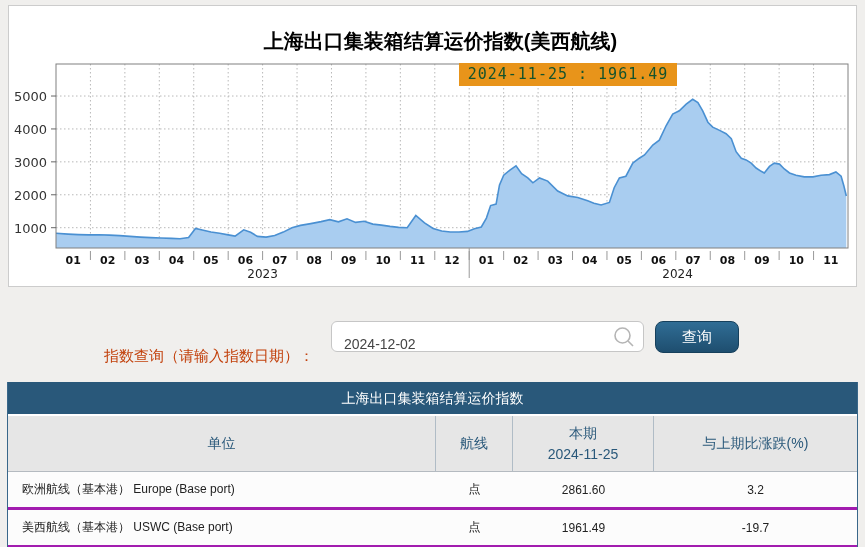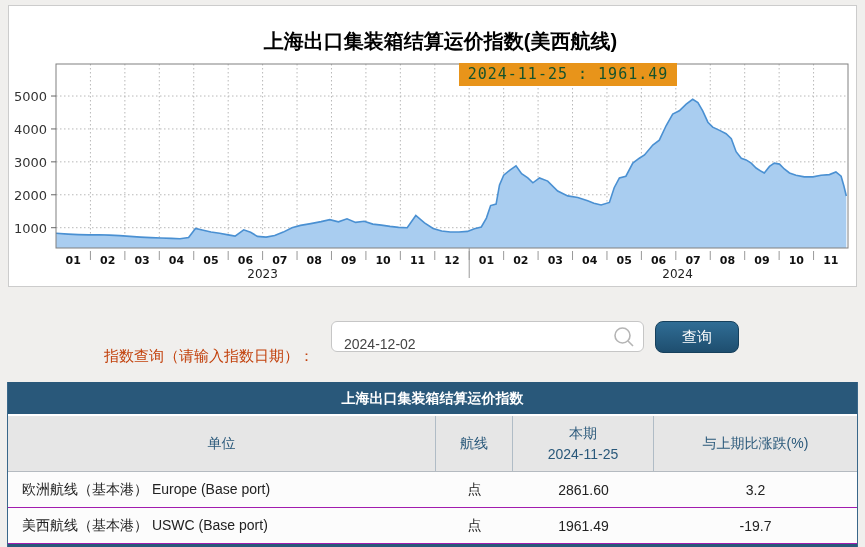--- a/index.html
+++ b/index.html
@@ -44,38 +44,38 @@
     color:#ffffff;font-size:15px;cursor:pointer;
     font-family:"Liberation Sans","DejaVu Sans",sans-serif;
   }
   
   .table-wrap{
     position:absolute;left:7px;top:382px;width:851px;box-sizing:border-box;
     border-left:1px solid #39678a;border-right:1px solid #39678a;
   }
   .table-title{
     height:32px;line-height:32px;background:#29587a;color:#ffffff;
-    text-align:center;font-size:14px;font-weight:bold;
+    text-align:center;font-size:14px;font-weight:normal;
     border-bottom:2px solid #ffffff;
   }
   .hrow{
     display:grid;grid-template-columns:428px 77px 141px 1fr;
     background:#e6e6e6;color:#29587a;font-size:14px;
     border-bottom:1px solid #b4bac0;
   }
   .hrow .hc{
     height:55px;display:flex;flex-direction:column;
     align-items:center;justify-content:center;line-height:1.45;
     border-right:1px solid #b0bcc6;
   }
   .hrow .hc:last-child{border-right:none;}
   .trow{
     display:grid;grid-template-columns:428px 77px 141px 1fr;
-    background:#fcfcfc;color:#222;font-size:14px;
-    border-bottom:1px solid #a21caf;
+    background:#fcfcfc;color:#222;font-size:12px;
+    border-bottom:3px solid #a21caf;
   }
   .trow .tc{
     height:35px;display:flex;align-items:center;justify-content:center;
   }
   .trow .tc.route{justify-content:flex-start;padding-left:14px;}
   .table-bottom{height:5px;background:#29587a;}
 </style>
 </head>
 <body>
 

